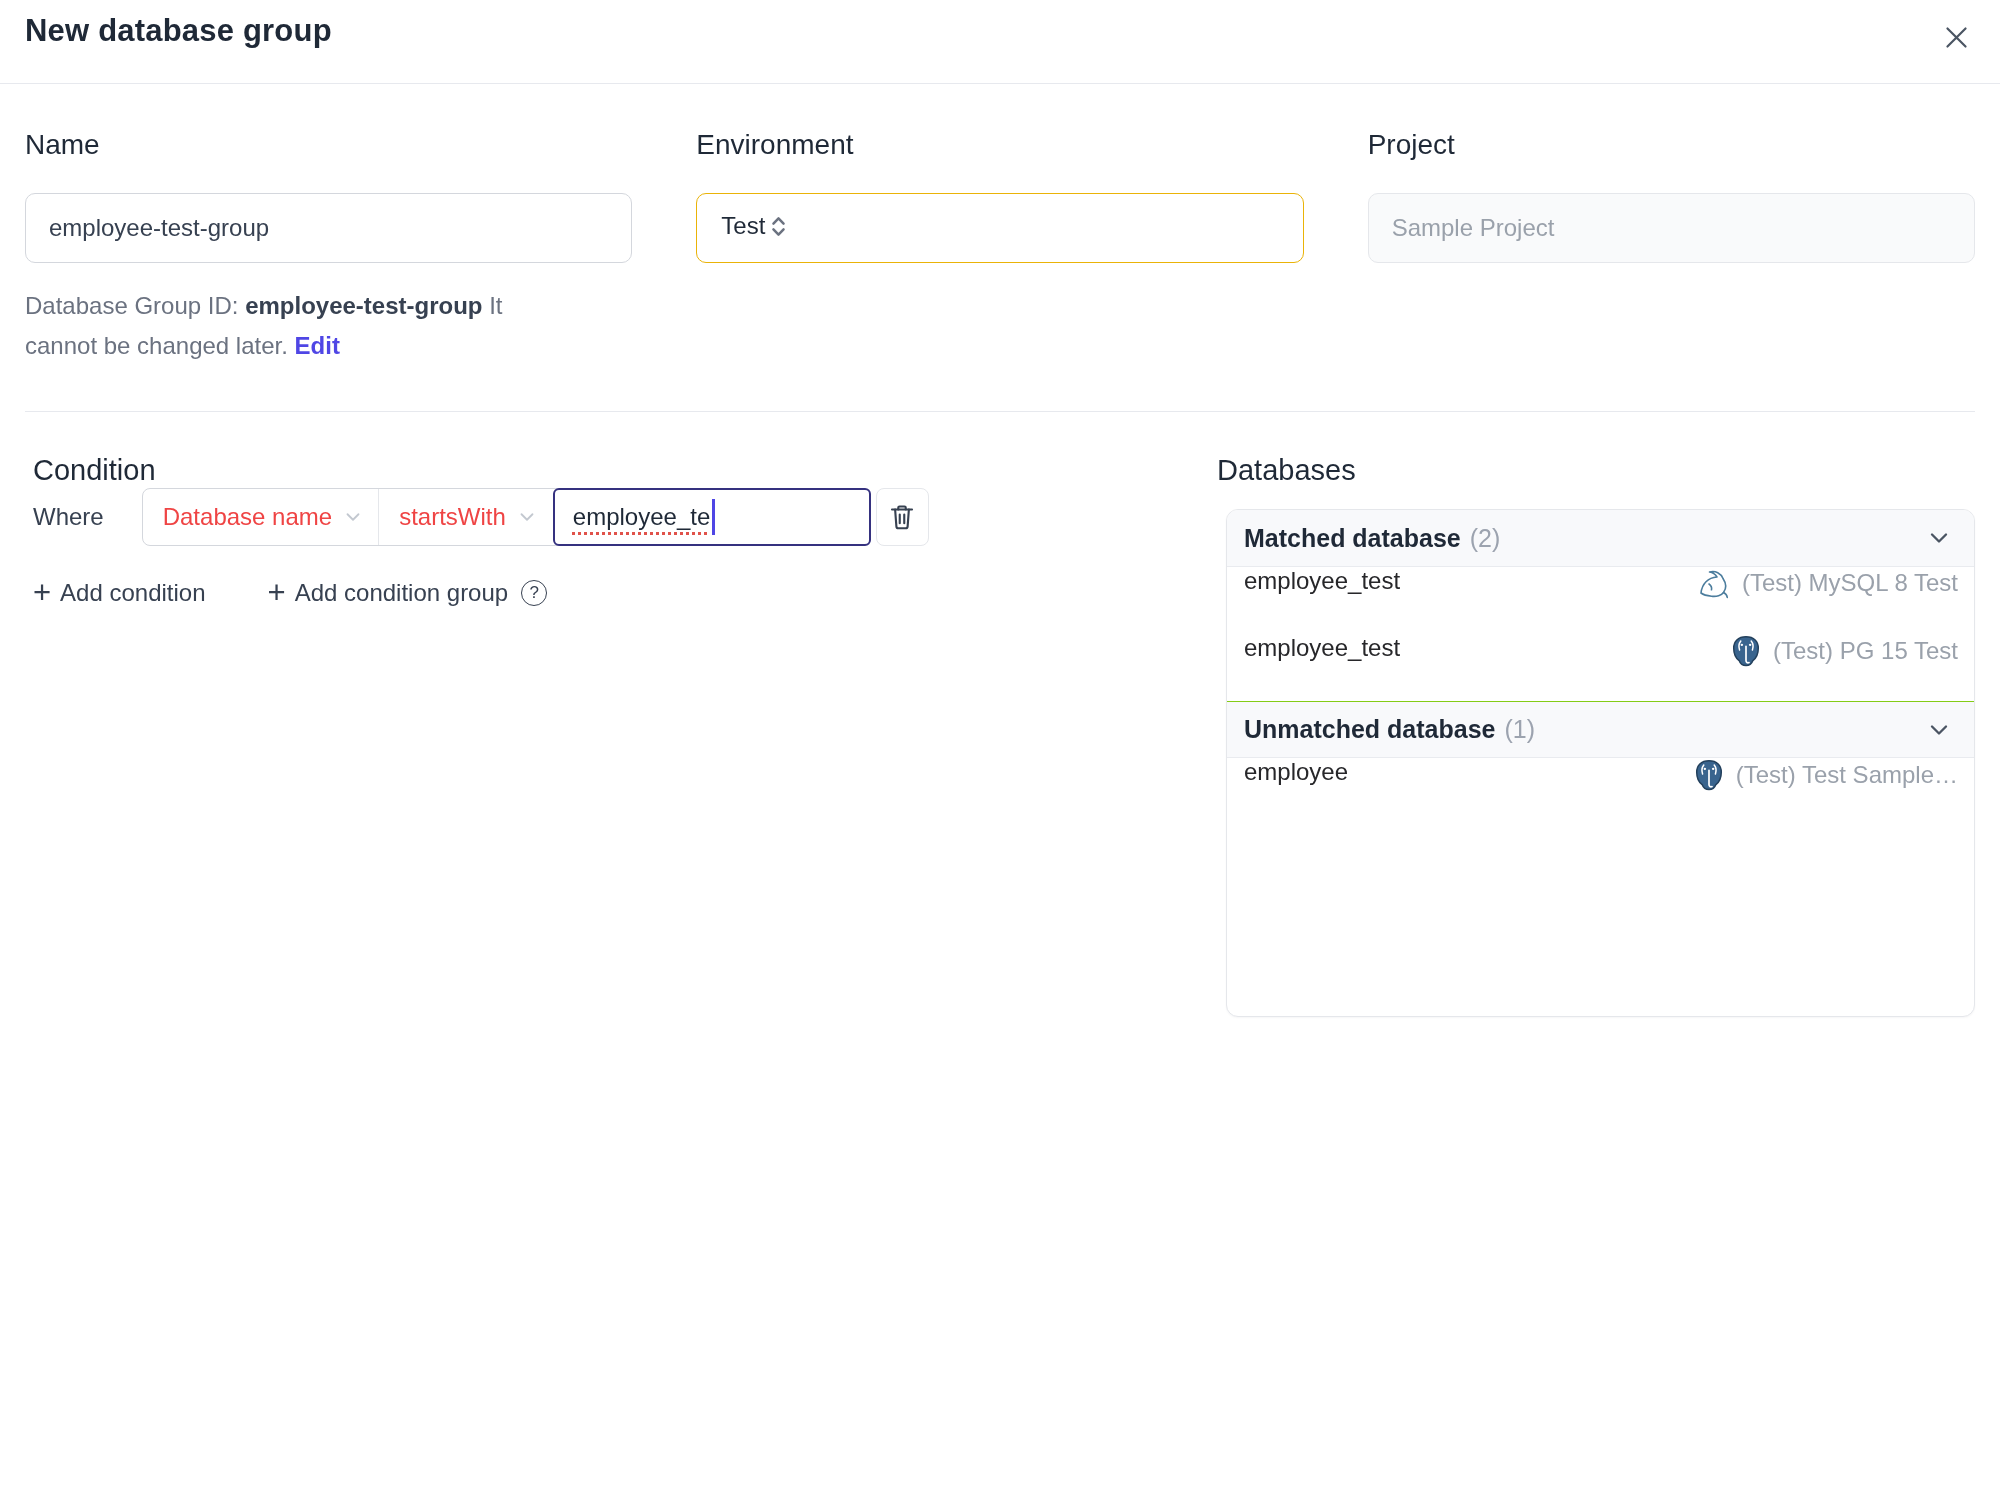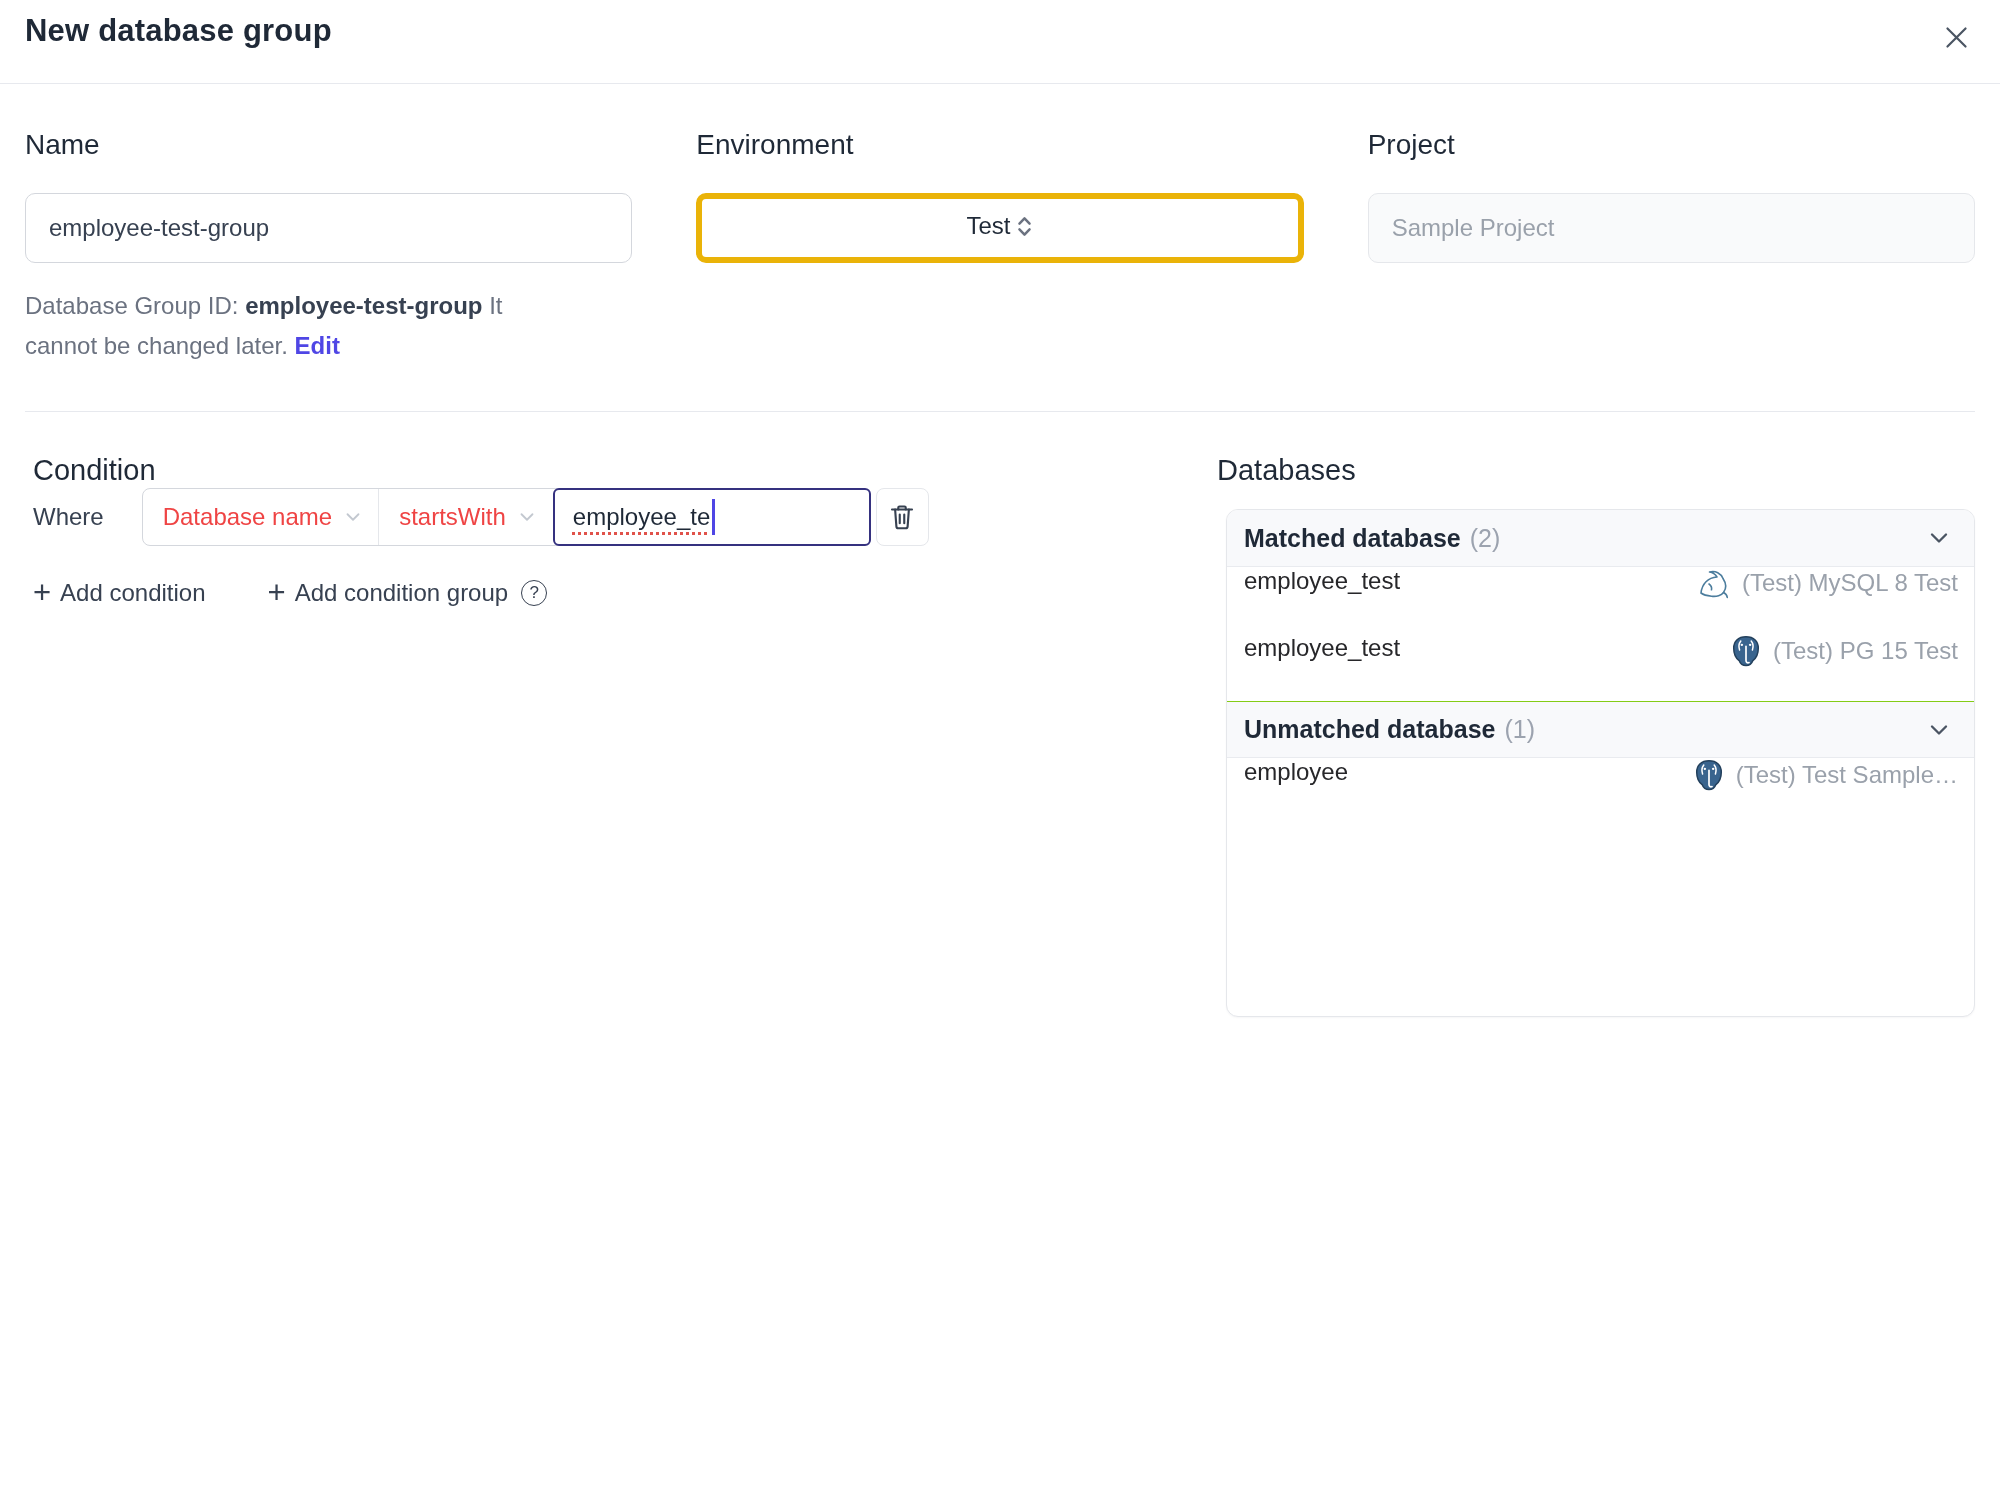--- a/index.html
+++ b/index.html
@@ -16,22 +16,22 @@
     display: flex; align-items: center; justify-content: center; cursor: pointer; background: none; border: none; }
 
   
   .form-row { position: absolute; top: 128px; left: 25px; width: 1950px;
     display: grid; grid-template-columns: 1fr 1fr 1fr; column-gap: 64px; }
   .fld-label { font-size: 28px; color: #1f2937; line-height: 34px; margin-bottom: 31px; }
   .ctl { height: 70px; border-radius: 10px; font-size: 24px; display: flex; align-items: center; }
   .name-input { width: 100%; height: 70px; border: 1px solid #d4d7dd; border-radius: 10px;
     padding: 0 23px; font-size: 24px; color: #374151; outline: none; background: #fff;
     font-family: inherit; }
-  .env-select { border: 6px solid #eab308; background: #fff; color: #1f2937;
-    justify-content: center; padding: 0 20px 4px 24px; cursor: pointer; }
+  .env-select { border: 1px solid #eab308; background: #fff; color: #1f2937;
+    justify-content: flex-start; padding: 0 20px 4px 24px; cursor: pointer; }
   .proj-box { border: 1px solid #e5e7eb; background: #f9fafb; color: #9aa1ab; padding: 8px 23px; }
 
   .hint { margin-top: 23px; width: 512px; font-size: 24px; line-height: 40px; color: #6b7280; }
   .hint .hint-id { color: #374151; font-weight: 700; }
   .hint .edit-link { color: #4f46e5; font-weight: 700; cursor: pointer; }
 
   .divider-2 { position: absolute; top: 411px; left: 25px; width: 1950px; height: 1px; background: #e7e9ee; }
 
   
   .cond-section { position: absolute; top: 452px; left: 33px; }

